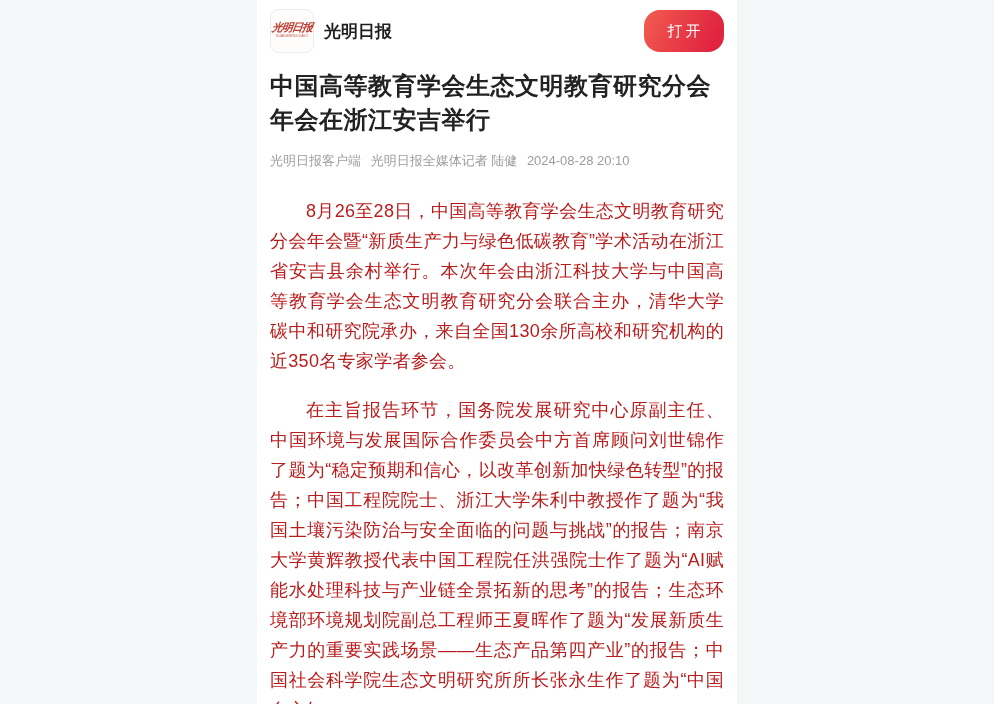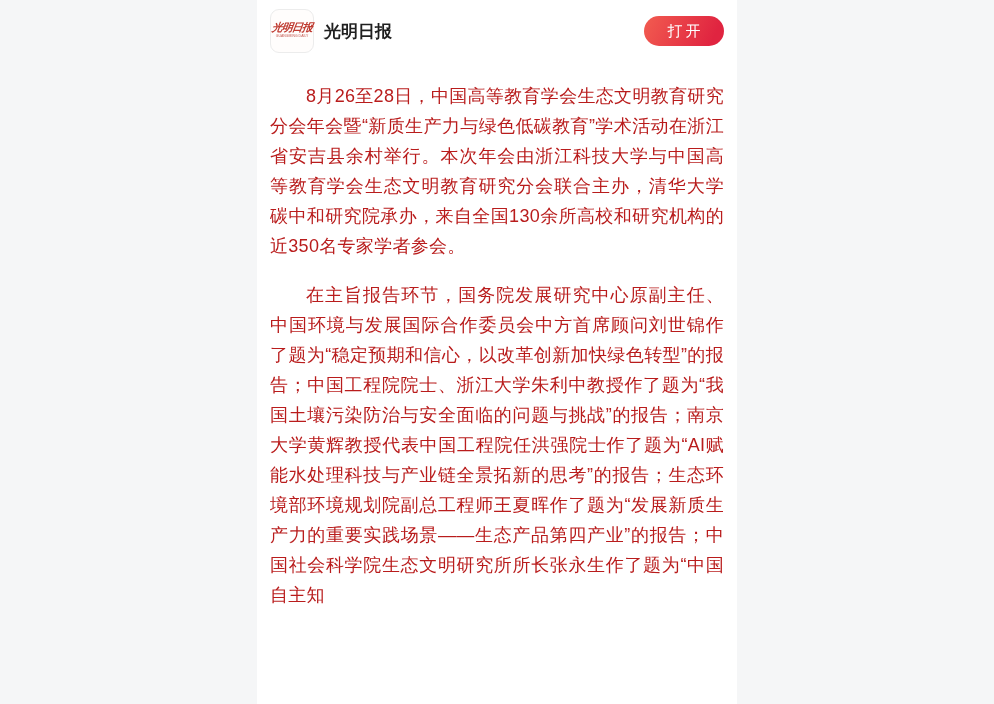--- a/index.html
+++ b/index.html
@@ -78,21 +78,21 @@
   }
   .app-tagline {
     margin-top: 3px;
     font-size: 12px;
     line-height: 14px;
     color: #9a9a9a;
   }
   .open-btn {
     flex: 0 0 auto;
     width: 80px;
-    height: 30px;
+    height: 42px;
     border: none;
     border-radius: 16px;
     background: linear-gradient(115deg, #f25c50 0%, #e02440 85%);
     color: #ffffff;
     font-size: 15px;
     letter-spacing: 3px;
     text-indent: 3px;
     display: flex;
     align-items: center;
     justify-content: center;
@@ -140,21 +140,27 @@
       <div class="logo">
         <div class="logo-script">光明日报</div>
         <div class="logo-sub">GUANGMING DAILY</div>
       </div>
       <div class="app-info">
         <div class="app-name">光明日报</div>
       </div>
       <button class="open-btn">打开</button>
     </div>
 
+    <h1 class="article-title">中国高等教育学会生态文明教育研究分会年会在浙江安吉举行</h1>
 
+    <div class="byline">
+      <span>光明日报客户端</span>
+      <span>光明日报全媒体记者 陆健</span>
+      <span>2024-08-28 20:10</span>
+    </div>
 
     <div class="article-body">
       <p>8月26至28日，中国高等教育学会生态文明教育研究分会年会暨“新质生产力与绿色低碳教育”学术活动在浙江省安吉县余村举行。本次年会由浙江科技大学与中国高等教育学会生态文明教育研究分会联合主办，清华大学碳中和研究院承办，来自全国130余所高校和研究机构的近350名专家学者参会。</p>
       <p>在主旨报告环节，国务院发展研究中心原副主任、中国环境与发展国际合作委员会中方首席顾问刘世锦作了题为“稳定预期和信心，以改革创新加快绿色转型”的报告；中国工程院院士、浙江大学朱利中教授作了题为“我国土壤污染防治与安全面临的问题与挑战”的报告；南京大学黄辉教授代表中国工程院任洪强院士作了题为“AI赋能水处理科技与产业链全景拓新的思考”的报告；生态环境部环境规划院副总工程师王夏晖作了题为“发展新质生产力的重要实践场景——生态产品第四产业”的报告；中国社会科学院生态文明研究所所长张永生作了题为“中国自主知</p>
     </div>
 
   </div>
 </div>
 
 </body></html>

